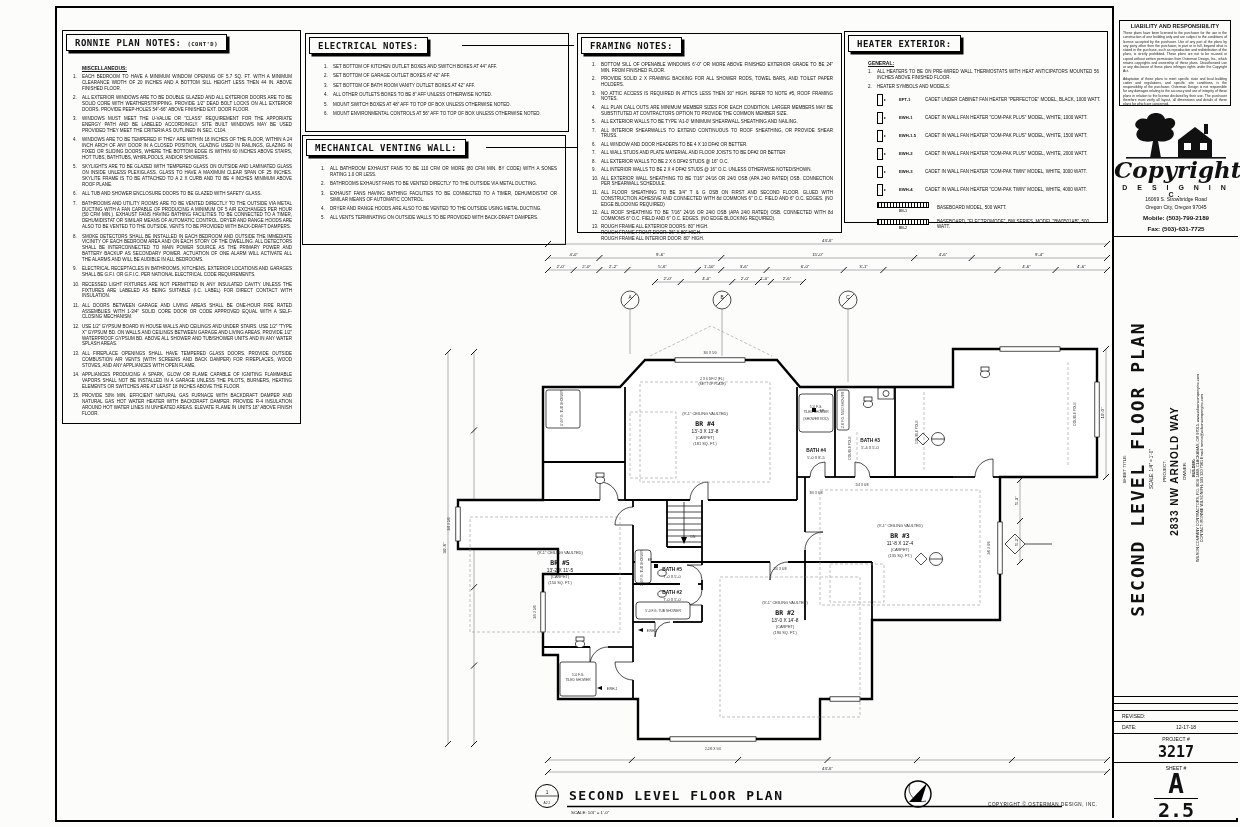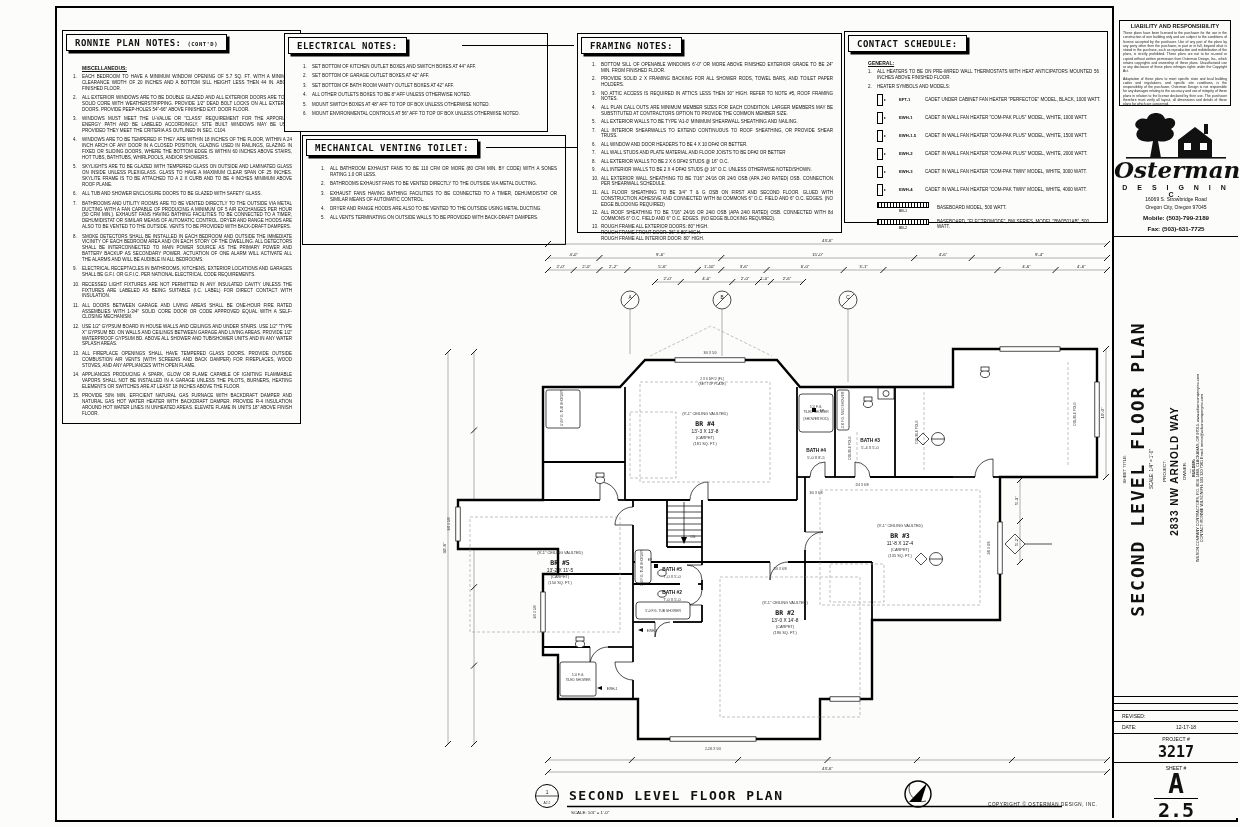--- a/index.html
+++ b/index.html
@@ -160,21 +160,21 @@
         </div>
 
         <div class="ni">
           <span class="nn">15.</span>
           <span class="nt">PROVIDE 50% MIN. EFFICIENT NATURAL GAS FURNACE WITH BACKDRAFT DAMPER AND NATURAL GAS HOT WATER HEATER WITH BACKDRAFT DAMPER.  PROVIDE R-4 INSULATION AROUND HOT WATER LINES IN UNHEATED AREAS.  ELEVATE FLAME IN UNITS 18" ABOVE FINISH FLOOR.</span>
         </div>
 
     </div>
   </div>
 
-  <div class="nbox" style="left:284px;top:33px;width:262px;height:97px">
+  <div class="nbox" style="left:305px;top:33px;width:262px;height:97px">
     <div class="nhead">
       <span>ELECTRICAL NOTES:</span>
     </div>
     <div class="nitems" style="top:30px;left:18px">
 
         <div class="ni">
           <span class="nn">1.</span>
           <span class="nt">SET BOTTOM OF KITCHEN OUTLET BOXES AND SWITCH BOXES AT 44" AFF.</span>
         </div>
 
@@ -202,21 +202,21 @@
           <span class="nn">6.</span>
           <span class="nt">MOUNT ENVIRONMENTAL CONTROLS AT 56" AFF TO TOP OF BOX UNLESS OTHERWISE NOTED.</span>
         </div>
 
     </div>
   </div>
   <div class="leader" style="left:462px;top:45px;width:112px"></div>
 
   <div class="nbox" style="left:302px;top:135px;width:262px;height:108px">
     <div class="nhead">
-      <span>MECHANICAL VENTING TOILET:</span>
+      <span>MECHANICAL VENTING WALL:</span>
     </div>
     <div class="nitems" style="top:30px;left:18px">
 
         <div class="ni">
           <span class="nn">1.</span>
           <span class="nt">ALL BATHROOM EXHAUST FANS TO BE 110 CFM OR MORE (80 CFM MIN. BY CODE) WITH A SONES RATING 1.0 OR LESS.</span>
         </div>
 
         <div class="ni">
           <span class="nn">2.</span>
@@ -318,21 +318,21 @@
           <span class="nt">ROUGH FRAME ALL EXTERIOR DOORS:   80" HIGH.
 ROUGH FRAME FRONT DOOR:   36" X 80" HIGH.
 ROUGH FRAME ALL INTERIOR DOOR:   80" HIGH.</span>
         </div>
 
     </div>
   </div>
 
   <div class="nbox" style="left:844px;top:31px;width:262px;height:190px">
     <div class="nhead">
-      <span>CONTACT SCHEDULE:</span>
+      <span>HEATER EXTERIOR:</span>
     </div>
     <div class="nitems" style="top:28px;left:14px">
       <div class="nsub">GENERAL:</div>
       <div class="hgen">
 
           <div class="ni">
             <span class="nn">1.</span>
             <span class="nt">ALL HEATERS TO BE ON PRE-WIRED WALL THERMOSTATS WITH HEAT ANTICIPATORS MOUNTED 56 INCHES ABOVE FINISHED FLOOR.</span>
           </div>
 
@@ -778,21 +778,21 @@
     </div>
 
     <svg class="tb-logo" viewBox="0 0 108 50">
       <path fill="#111" d="M28,48 L31,31 C18,34 10,26 17,19 C9,16 15,6 25,9 C27,1 41,1 43,9 C53,5 57,15 49,19 C57,25 47,34 36,31 L39,48 Z"></path>
       <path fill="#111" d="M56,48 L56,30 L73,17 L90,30 L90,48 Z"></path>
       <rect fill="#fff" x="62" y="33" width="7" height="7"></rect>
       <rect fill="#fff" x="78" y="33" width="7" height="7"></rect>
       <rect fill="#111" x="82" y="14" width="4" height="10"></rect>
       <rect fill="#111" x="4" y="47" width="100" height="1.6"></rect>
     </svg>
-    <div class="tb-script">Osterman</div>
+    <div class="tb-script">Copyright</div>
     <div class="tb-design">D E S I G N  I N C.</div>
     <div class="tb-addr" style="top:190px">16069 S. Strowbridge Road</div>
     <div class="tb-addr" style="top:198px">Oregon City, Oregon 97045</div>
     <div class="tb-phone" style="top:208px">Mobile: (503)-799-2189</div>
     <div class="tb-phone" style="top:219px">Fax: (503)-631-7725</div>
     <div class="tb-hr" style="top:230px"></div>
 
     <div class="rot" style="left:8px;top:238px;width:450px">
       <div class="rline rl-tiny">SHEET TITLE:</div>
       <div class="rline rl-big">SECOND LEVEL FLOOR PLAN</div>

